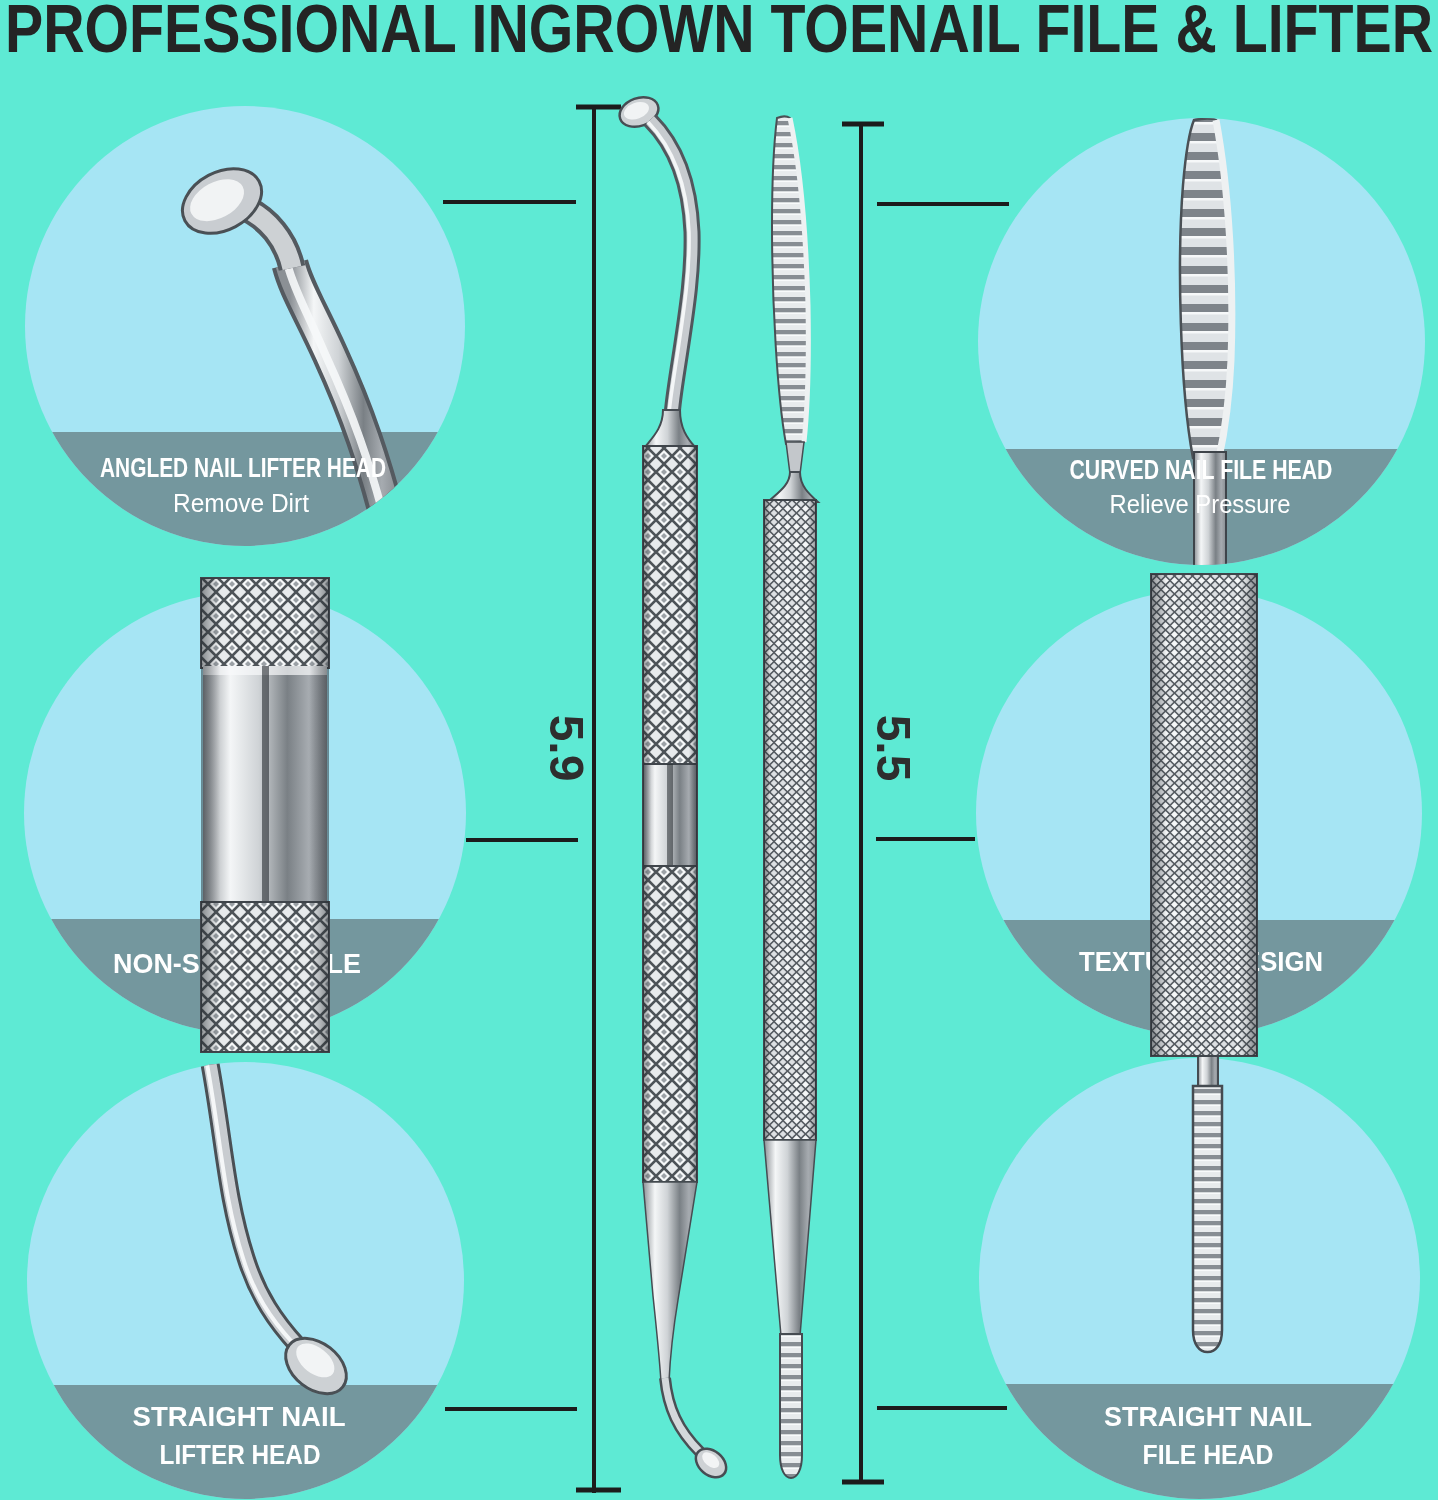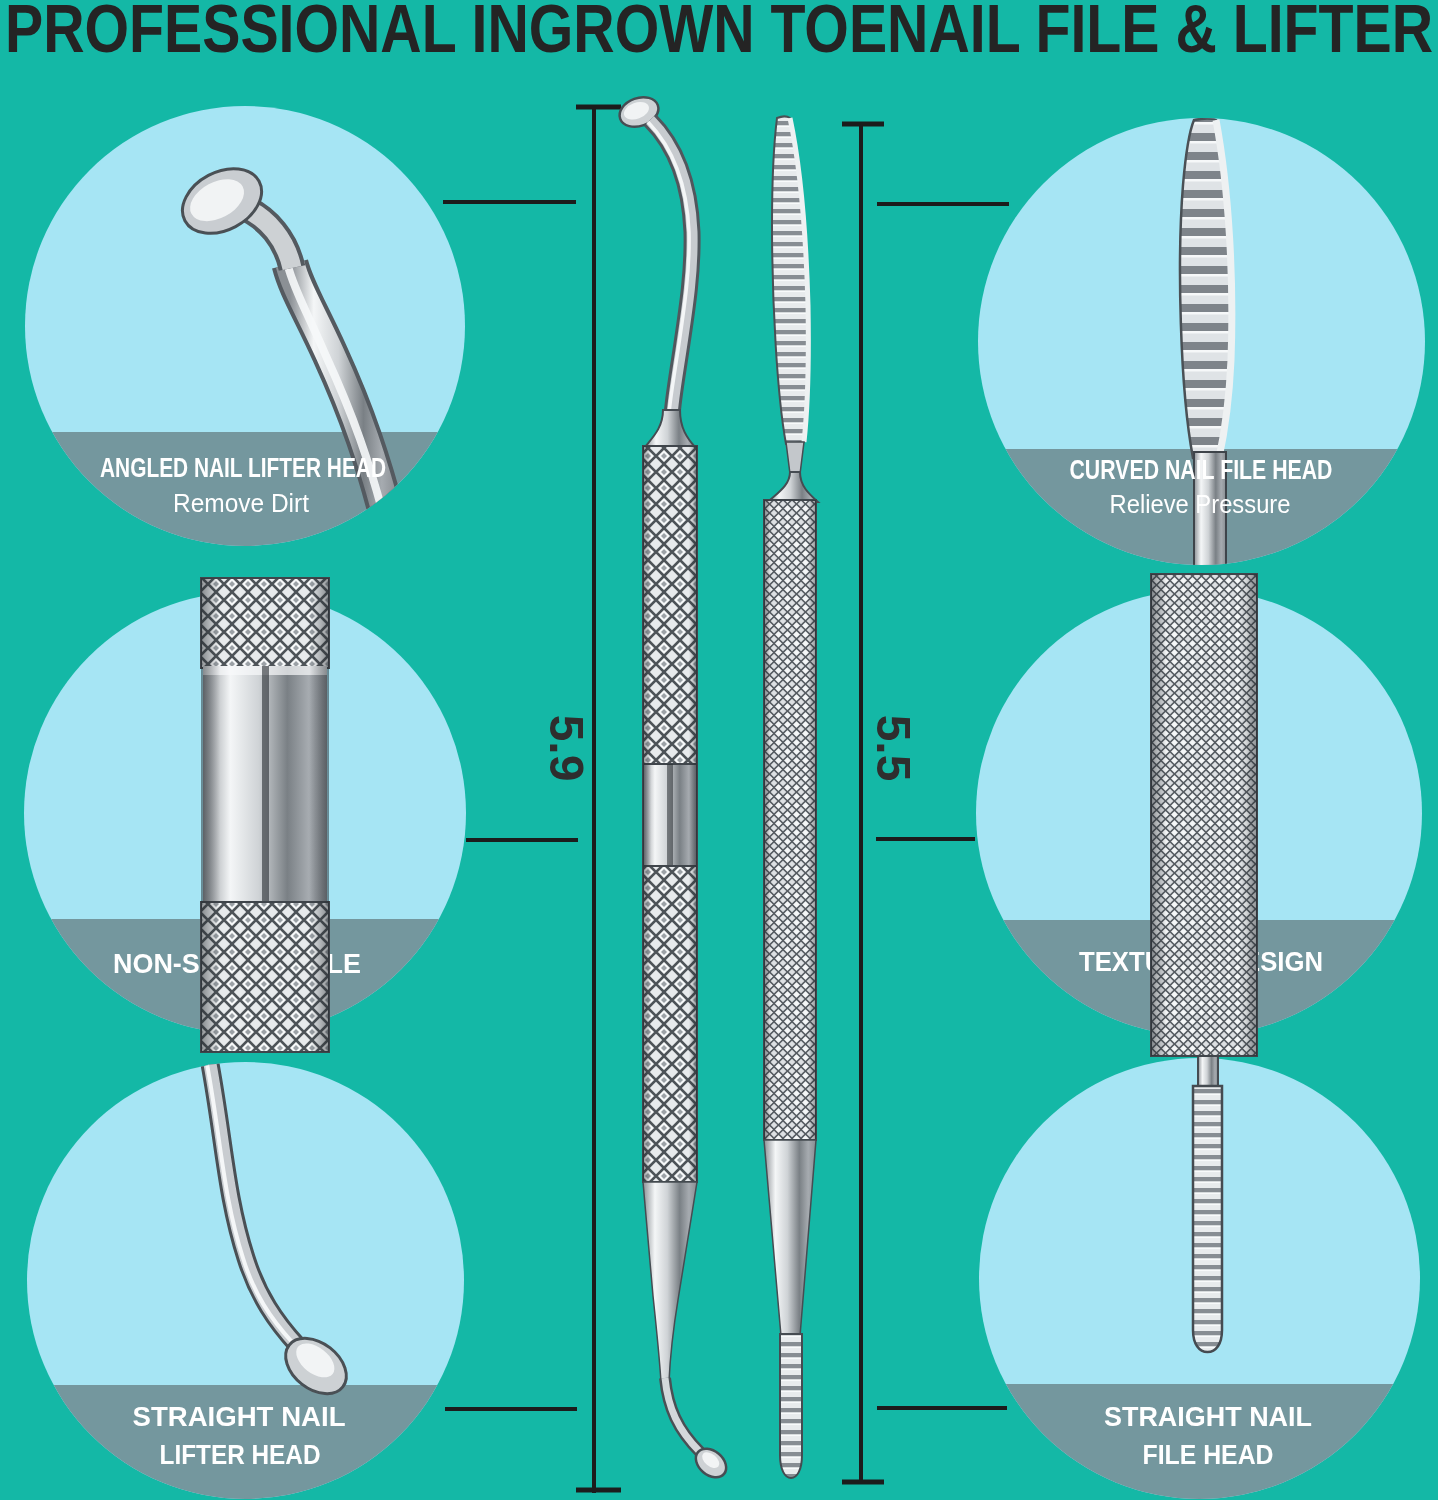--- a/index.html
+++ b/index.html
@@ -1,17 +1,17 @@
 <!DOCTYPE html>
 <html><head>
 <meta charset="utf-8">
 <style>
   html,body{margin:0;padding:0;background:#ffffff;}
   .canvas{
-    position:relative;width:1438px;height:1500px;background:#14b8a6;overflow:hidden;
+    position:relative;width:1438px;height:1500px;background:#5eead4;overflow:hidden;
     font-family:"Liberation Sans",sans-serif;
   }
   .layer{position:absolute;left:0;top:0;width:1438px;height:1500px;}
   .circle{
     position:absolute;border-radius:50%;background:#a6e5f4;overflow:hidden;
   }
   .circle .band{
     position:absolute;left:-2%;top:74%;width:104%;height:27%;
     background:#74979e;
   }

